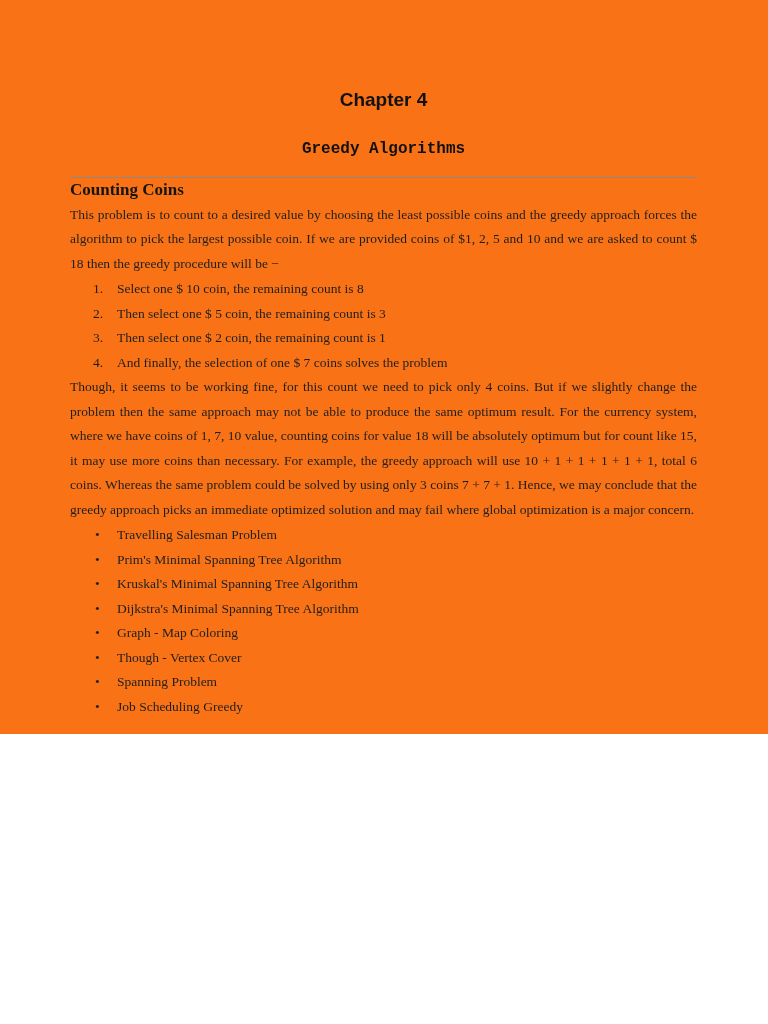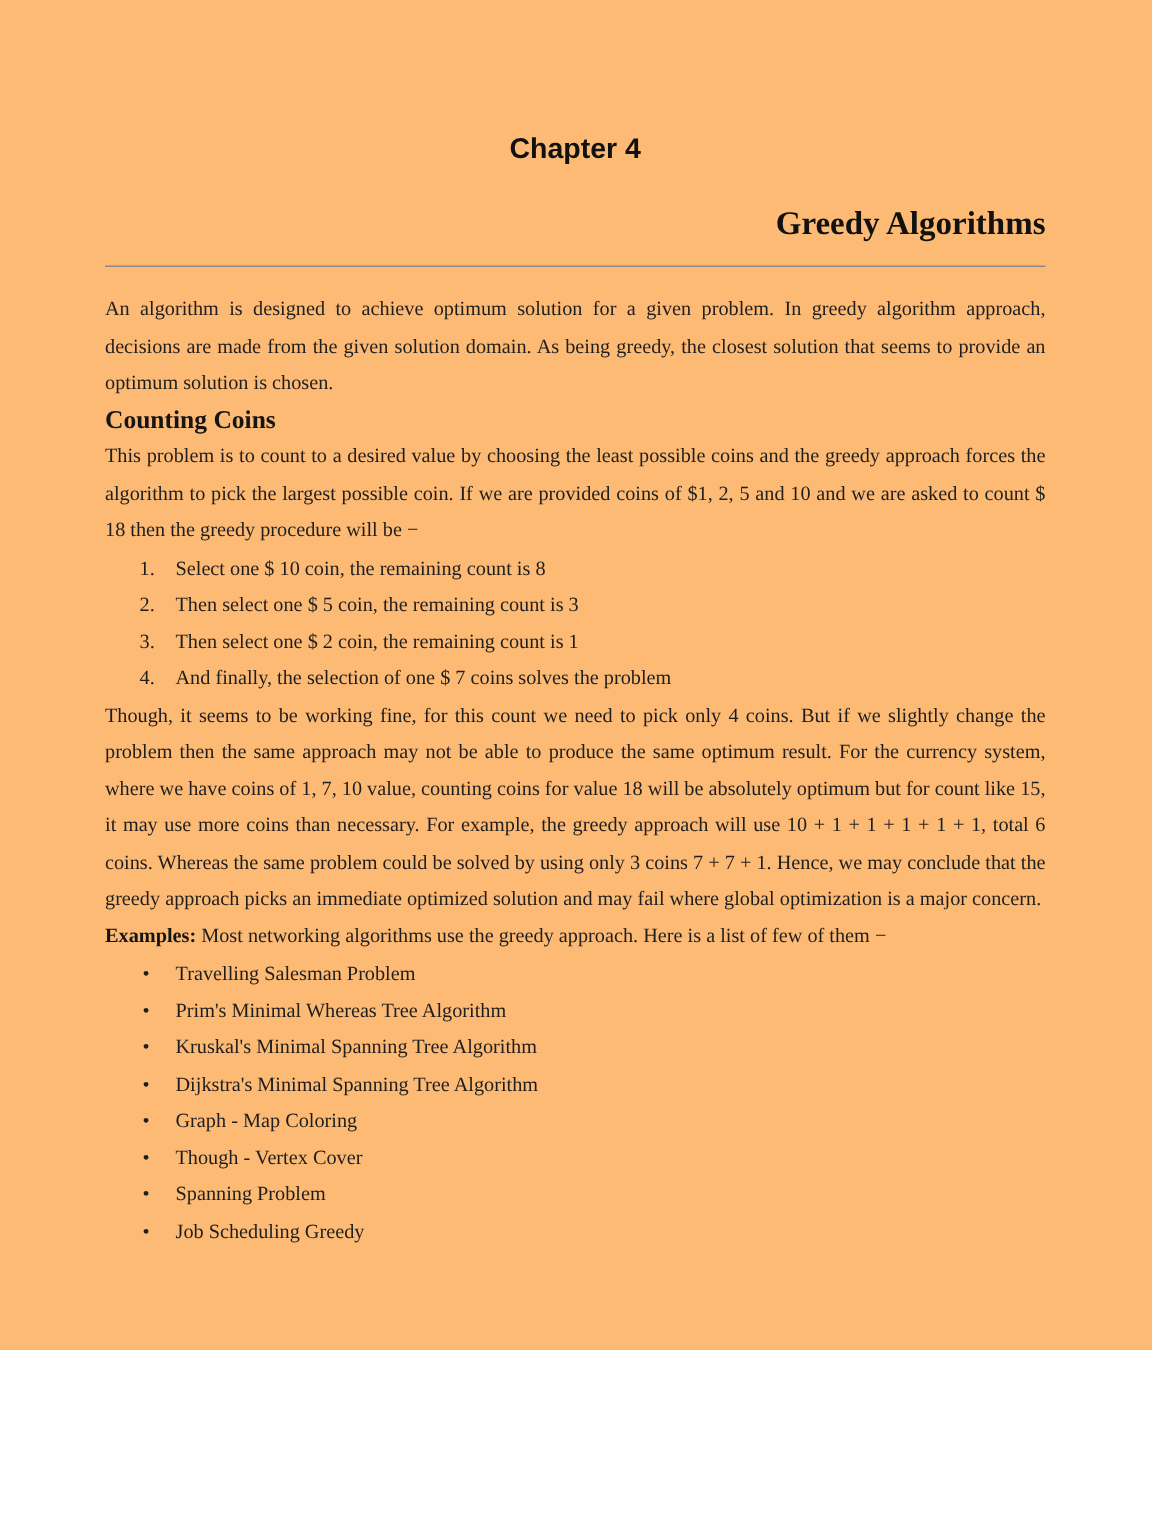--- a/index.html
+++ b/index.html
@@ -5,46 +5,46 @@
   html, body { margin: 0; padding: 0; }
   body {
     width: 768px;
     height: 1024px;
     background: #ffffff;
     overflow: hidden;
   }
   .page {
     position: relative;
     width: 768px;
-    height: 900px;
-    background: #fdba74;
+    height: 734px;
+    background: #f97316;
     font-family: "Liberation Serif", serif;
     color: #1e1e1e;
     box-sizing: border-box;
   }
   .content {
     padding: 0 71px 0 70px;
     box-sizing: border-box;
   }
   .chapter-label {
     font-family: "Liberation Sans", sans-serif;
     font-weight: bold;
     font-size: 19px;
     line-height: 23px;
     text-align: center;
     color: #111111;
     margin: 0;
     padding-top: 88px;
   }
   .doc-title {
-    font-family: Liberation Serif, serif;
+    font-family: Liberation Mono, monospace;
     font-weight: bold;
-    font-size: 22px;
+    font-size: 16px;
     line-height: 26px;
-    text-align: right;
+    text-align: center;
     color: #111111;
     margin: 25px 0 0 0;
   }
   .title-rule {
     border: none;
     border-top: 1px solid #8a8a8a;
     margin: 15px 0 0 0;
     height: 0;
   }
   .body-text {
@@ -83,21 +83,20 @@
 </head>
 <body>
 
 <div class="page">
   <div class="content">
 
     <h1 class="chapter-label">Chapter 4</h1>
     <h2 class="doc-title">Greedy Algorithms</h2>
     <hr class="title-rule">
 
-    <p class="body-text first-para">An algorithm is designed to achieve optimum solution for a given problem. In greedy algorithm approach, decisions are made from the given solution domain. As being greedy, the closest solution that seems to provide an optimum solution is chosen.</p>
 
     <h3 class="sub-heading">Counting Coins</h3>
     <p class="body-text">This problem is to count to a desired value by choosing the least possible coins and the greedy approach forces the algorithm to pick the largest possible coin. If we are provided coins of $1, 2, 5 and 10 and we are asked to count $ 18 then the greedy procedure will be −</p>
 
     <ol class="num-list">
       <li>
         <span class="marker">1.</span>
         <span class="li-text">Select one $ 10 coin, the remaining count is 8</span>
       </li>
       <li>
@@ -109,30 +108,29 @@
         <span class="li-text">Then select one $ 2 coin, the remaining count is 1</span>
       </li>
       <li>
         <span class="marker">4.</span>
         <span class="li-text">And finally, the selection of one $ 7 coins solves the problem</span>
       </li>
     </ol>
 
     <p class="body-text">Though, it seems to be working fine, for this count we need to pick only 4 coins. But if we slightly change the problem then the same approach may not be able to produce the same optimum result. For the currency system, where we have coins of 1, 7, 10 value, counting coins for value 18 will be absolutely optimum but for count like 15, it may use more coins than necessary. For example, the greedy approach will use 10 + 1 + 1 + 1 + 1 + 1, total 6 coins. Whereas the same problem could be solved by using only 3 coins 7 + 7 + 1. Hence, we may conclude that the greedy approach picks an immediate optimized solution and may fail where global optimization is a major concern.</p>
 
-    <p class="body-text"><span class="inline-label">Examples:</span><span> Most networking algorithms use the greedy approach. Here is a list of few of them −</span></p>
 
     <ul class="dot-list">
       <li>
         <span class="marker">•</span>
         <span class="li-text">Travelling Salesman Problem</span>
       </li>
       <li>
         <span class="marker">•</span>
-        <span class="li-text">Prim's Minimal Whereas Tree Algorithm</span>
+        <span class="li-text">Prim's Minimal Spanning Tree Algorithm</span>
       </li>
       <li>
         <span class="marker">•</span>
         <span class="li-text">Kruskal's Minimal Spanning Tree Algorithm</span>
       </li>
       <li>
         <span class="marker">•</span>
         <span class="li-text">Dijkstra's Minimal Spanning Tree Algorithm</span>
       </li>
       <li>

